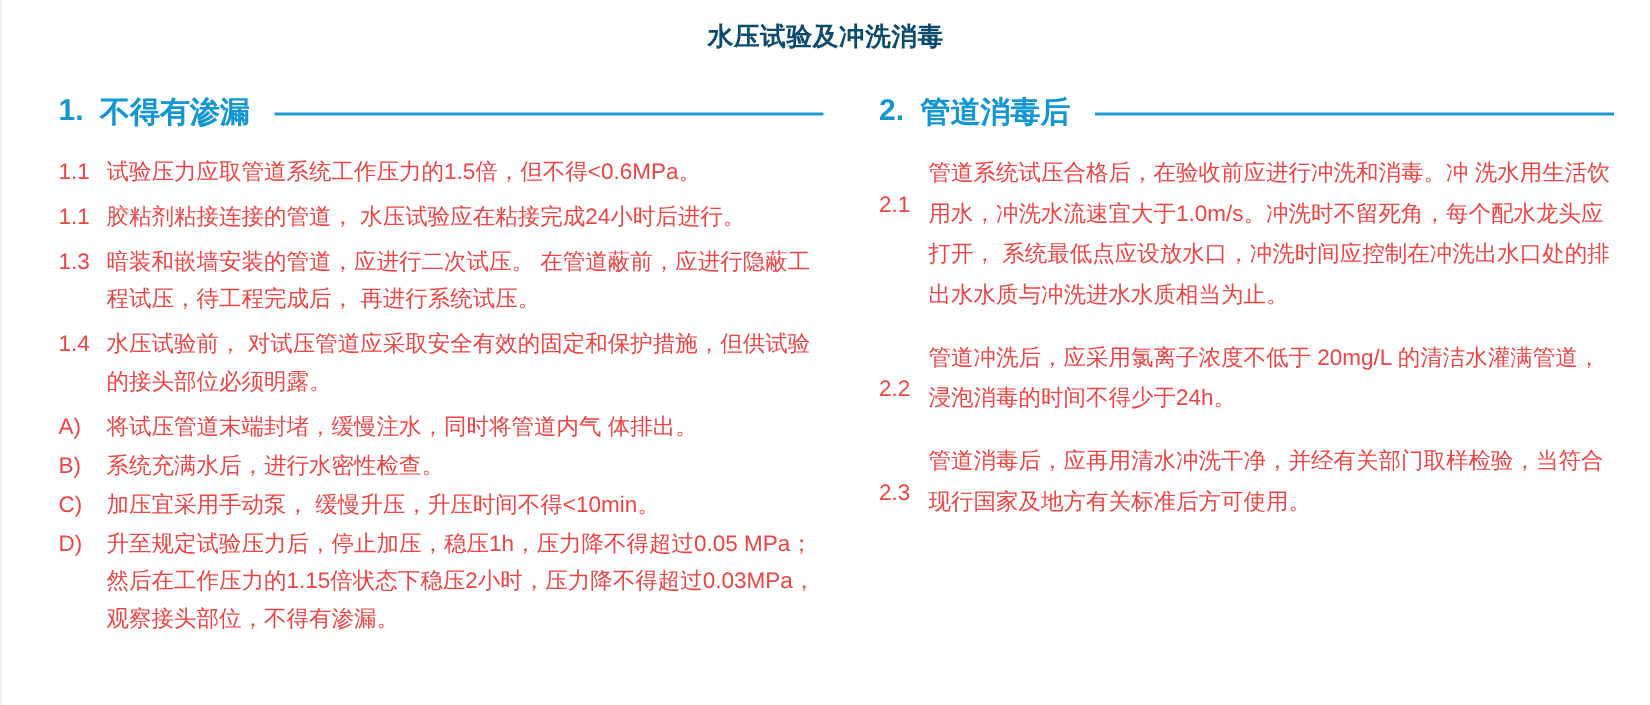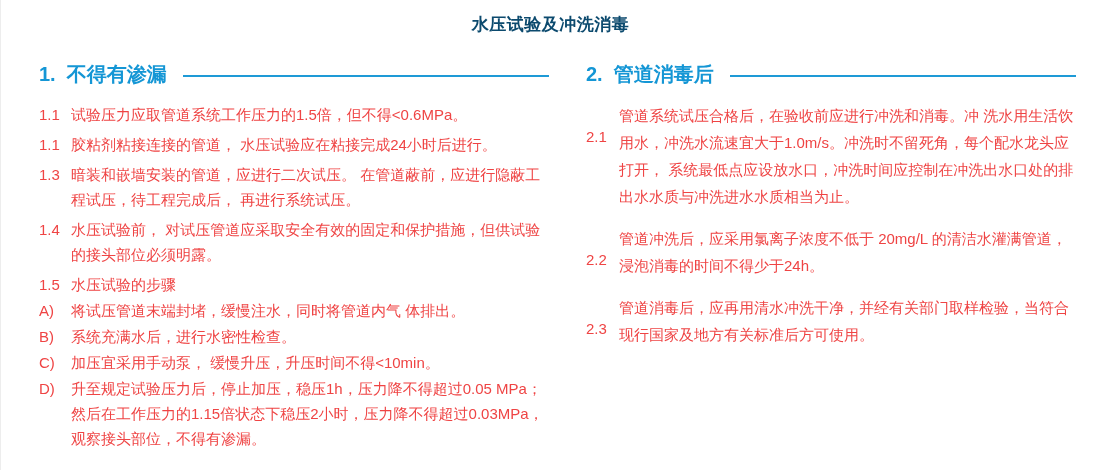--- a/index.html
+++ b/index.html
@@ -84,24 +84,20 @@
       </div>
       <div class="item">
         <span class="num">1.3</span>
         <span class="txt">暗装和嵌墙安装的管道，应进行二次试压。 在管道蔽前，应进行隐蔽工程试压，待工程完成后， 再进行系统试压。</span>
       </div>
       <div class="item">
         <span class="num">1.4</span>
         <span class="txt">水压试验前， 对试压管道应采取安全有效的固定和保护措施，但供试验的接头部位必须明露。</span>
       </div>
       <div class="item step">
-        <span class="num">1.5</span>
-        <span class="txt">水压试验的步骤</span>
-      </div>
-      <div class="item step">
         <span class="num">A)</span>
         <span class="txt">将试压管道末端封堵，缓慢注水，同时将管道内气 体排出。</span>
       </div>
       <div class="item step">
         <span class="num">B)</span>
         <span class="txt">系统充满水后，进行水密性检查。</span>
       </div>
       <div class="item step">
         <span class="num">C)</span>
         <span class="txt">加压宜采用手动泵， 缓慢升压，升压时间不得&lt;10min。</span>

